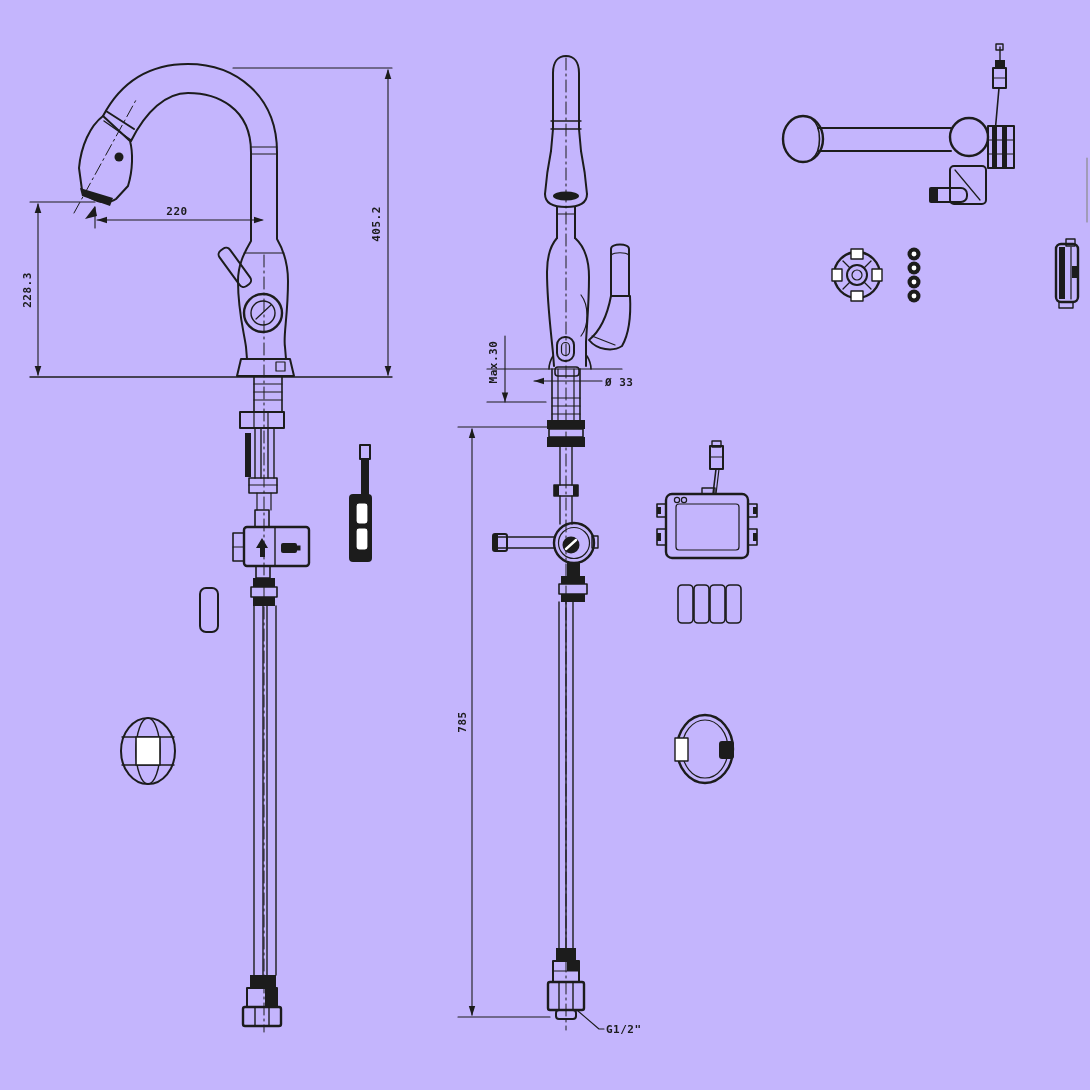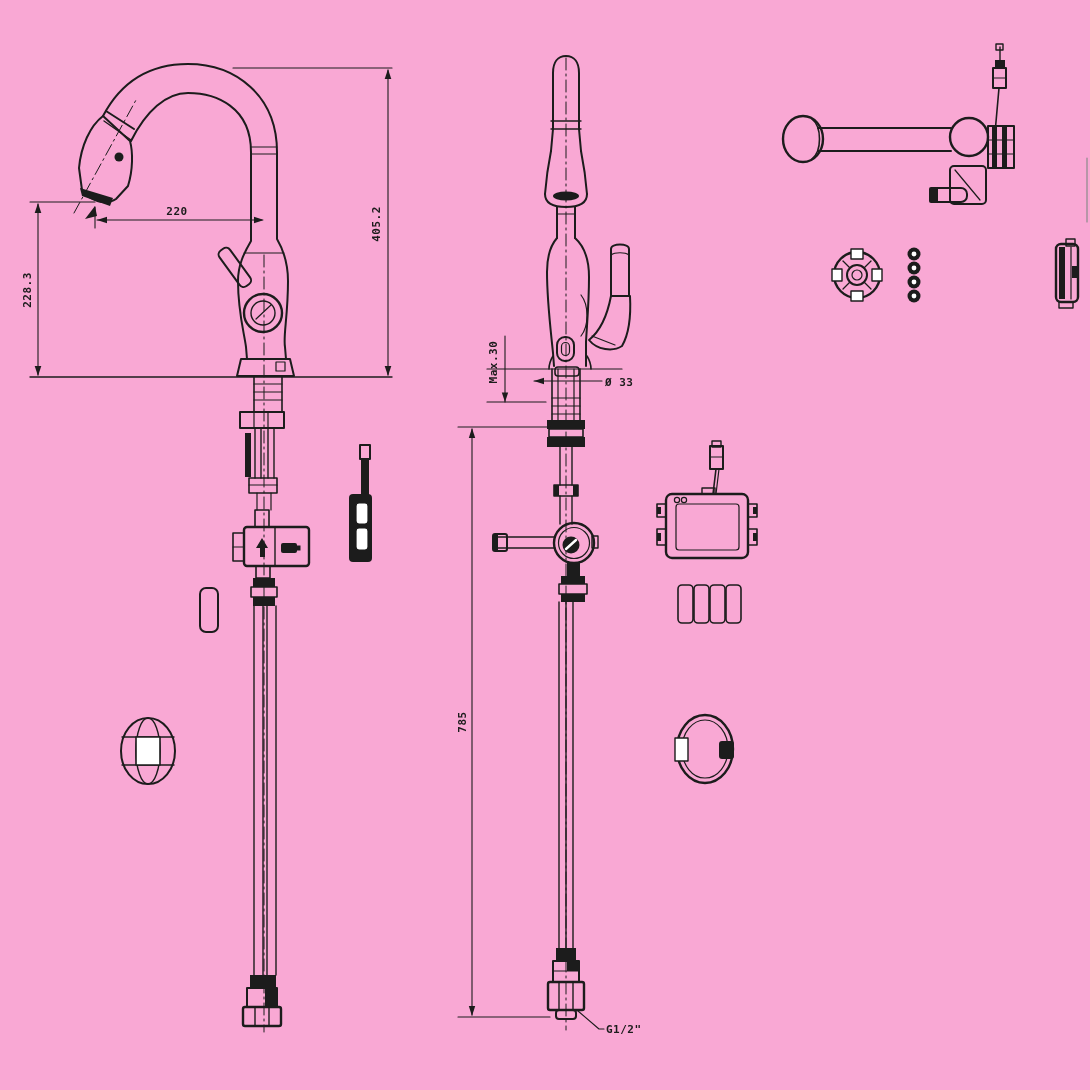--- a/index.html
+++ b/index.html
@@ -1,16 +1,16 @@
 <!DOCTYPE html>
 <html style="--ink: #1c1c1c;"><head>
 <meta charset="utf-8">
 <style>
   html,body{margin:0;padding:0;background:#fff;}
-  .stage{width:1090px;height:1090px;position:relative;background:#f9a8d4;overflow:hidden;}
+  .stage{width:1090px;height:1090px;position:relative;background:#c4b5fd;overflow:hidden;}
   svg{position:absolute;left:0;top:0;}
   svg :is(path,line,rect,circle,ellipse,polyline,polygon){
     stroke:var(--ink,#1c1c1c);stroke-width:2;fill:none;
     stroke-linecap:round;stroke-linejoin:round;
   }
   text{
     fill:var(--ink,#1c1c1c);stroke:none;
     font:700 11px "DejaVu Sans Mono","Liberation Mono",monospace;
     letter-spacing:.5px;
   }

